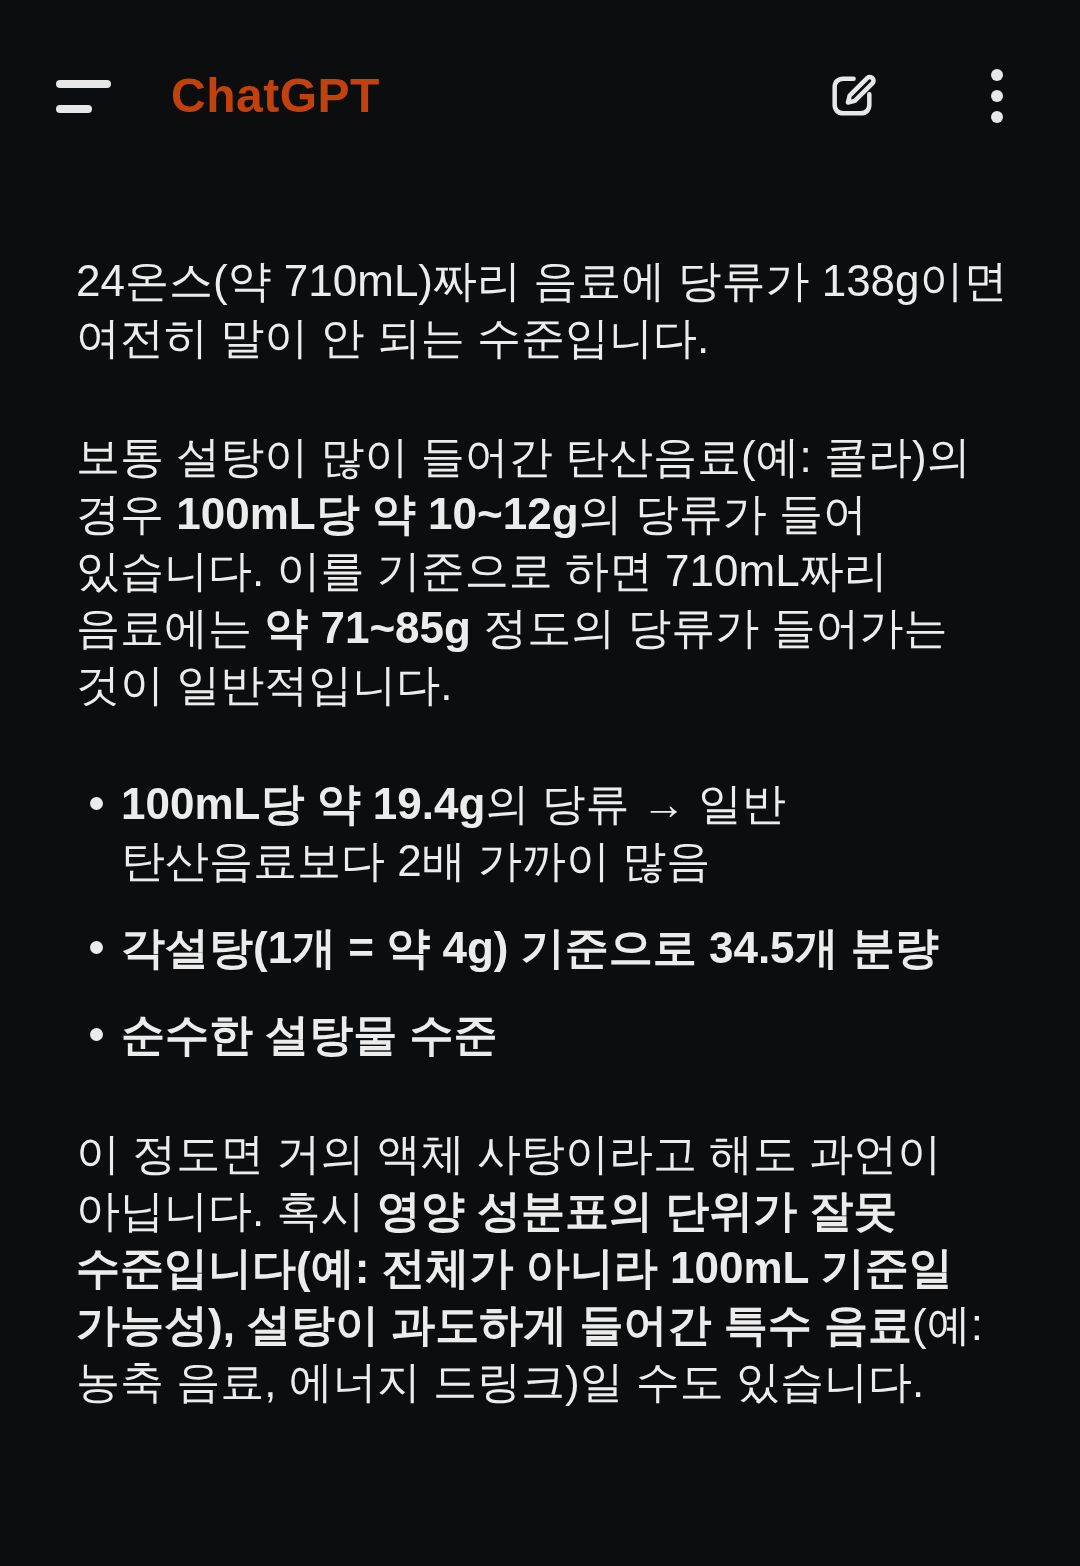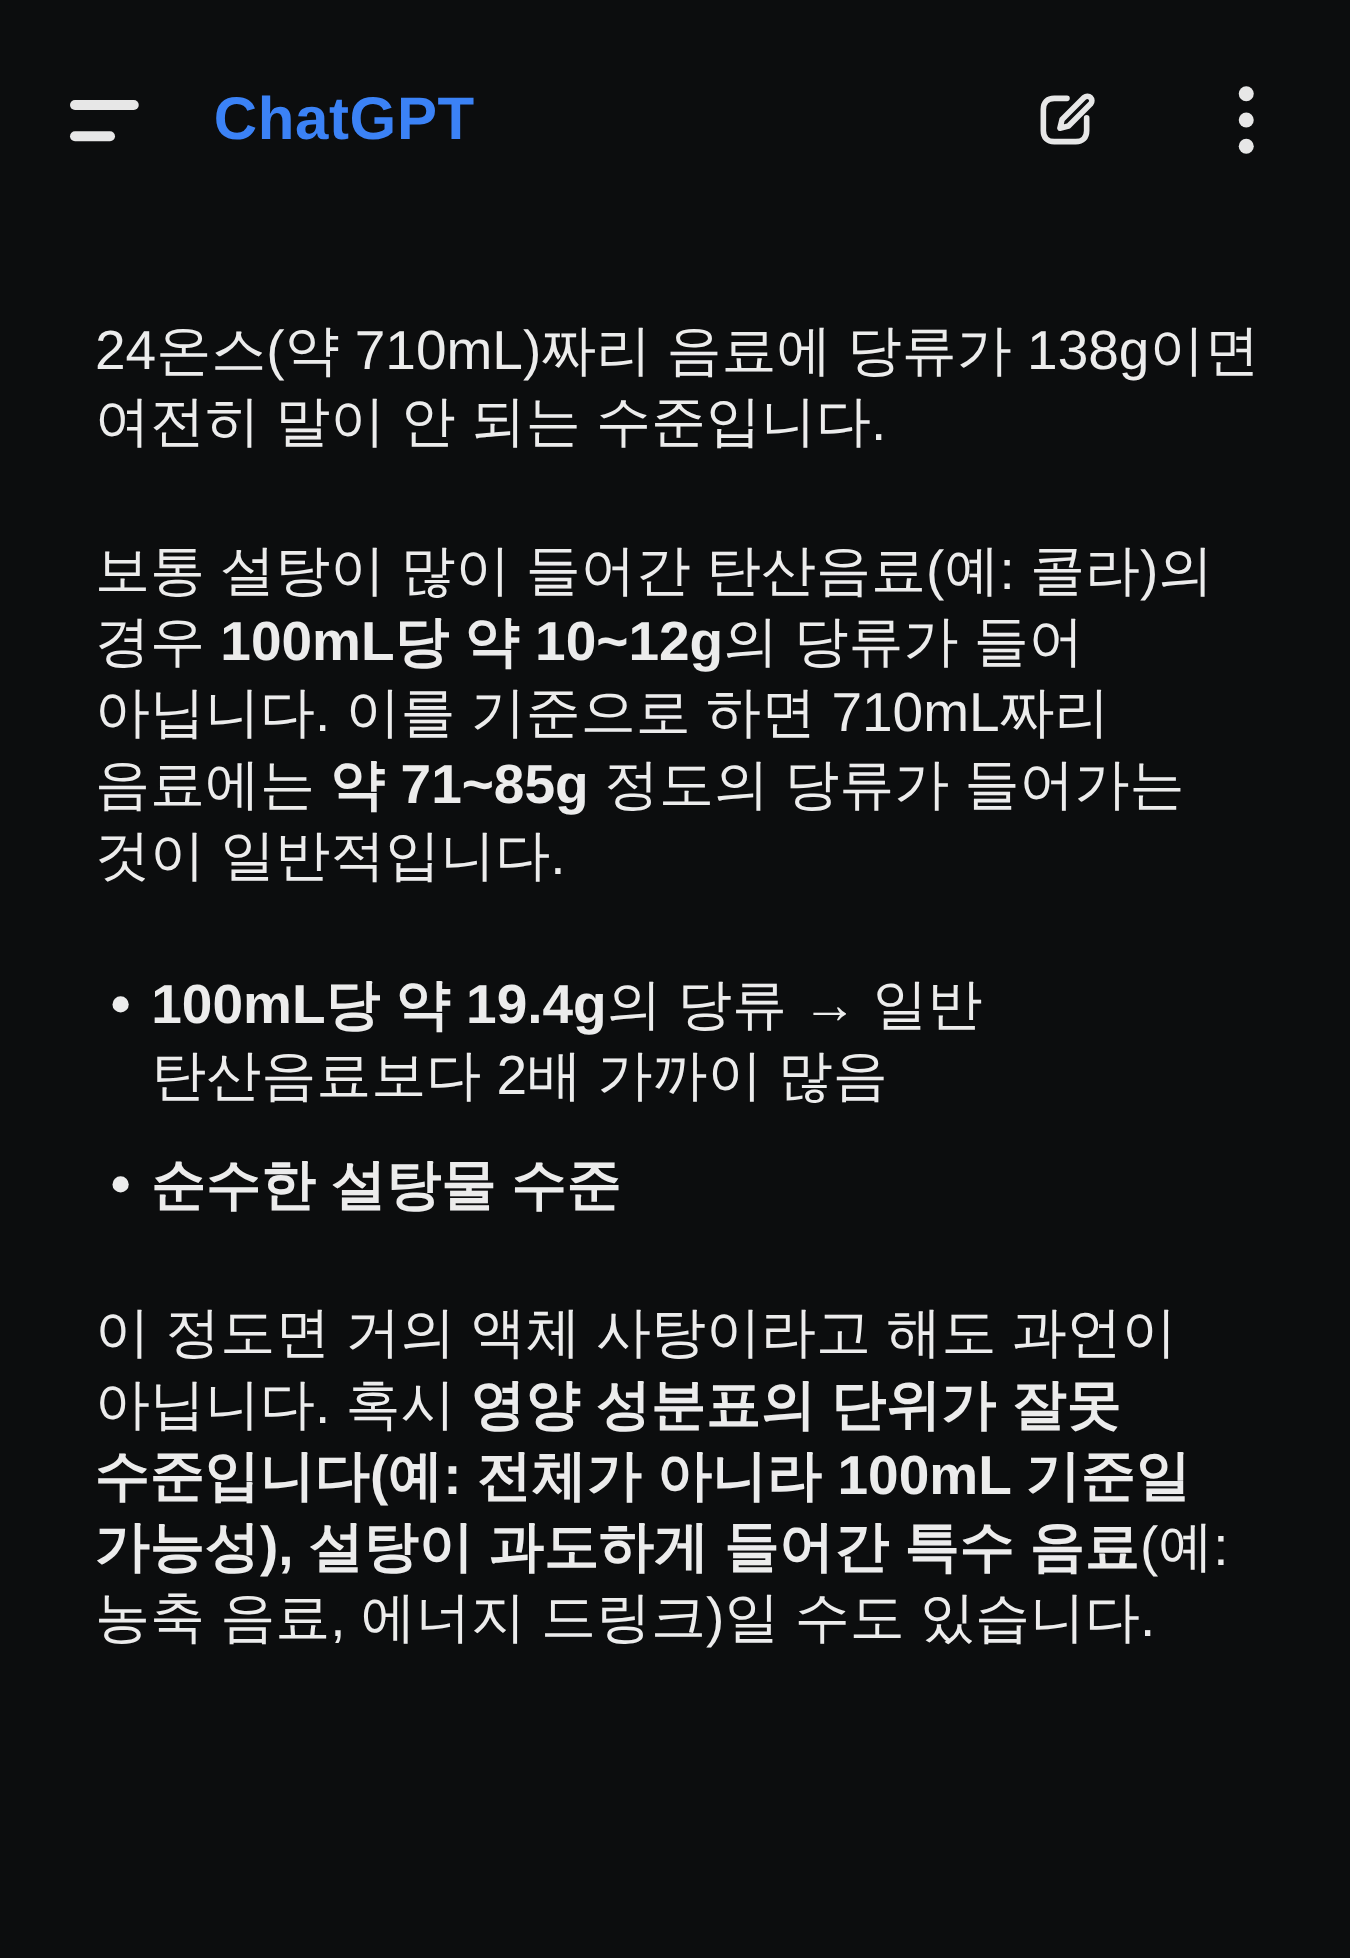--- a/index.html
+++ b/index.html
@@ -45,21 +45,21 @@
     background: #e7e7e7;
   }
   .menu-icon .l1 { top: 0; width: 55px; }
   .menu-icon .l2 { bottom: 0; width: 36px; }
 
   .app-title {
     font-size: 48px;
     font-weight: 700;
     margin-left: 60px;
     letter-spacing: 0.5px;
-    color: #3b82f6;
+    color: #c2410c;
     line-height: 76px;
     white-space: nowrap;
   }
   .spacer { flex: 1; }
 
   .compose-svg { display: block; width: 54px; height: 54px; }
 
   .kebab-btn { margin-left: 112px; }
   .kebab { display: flex; flex-direction: column; gap: 9px; }
   .kebab i {
@@ -133,21 +133,22 @@
       <span class="kebab">
         <i></i>
           <i></i>
           <i></i>
       </span>
     </button>
   </header>
 
   <main class="message">
       <p><span>24온스(약 710mL)짜리 음료에 당류가 138g이면 여전히 말이 안 되는 수준입니다.</span></p>
-      <p><span>보통 설탕이 많이 들어간 탄산음료(예: 콜라)의 경우 </span><span class="b">100mL당 약 10~12g</span><span>의 당류가 들어 아닙니다. 이를 기준으로 하면 710mL짜리 음료에는 </span><span class="b">약 71~85g</span><span> 정도의 당류가 들어가는 것이 일반적입니다.</span></p>
+      <p><span>보통 설탕이 많이 들어간 탄산음료(예: 콜라)의 경우 </span><span class="b">100mL당 약 10~12g</span><span>의 당류가 들어 있습니다. 이를 기준으로 하면 710mL짜리 음료에는 </span><span class="b">약 71~85g</span><span> 정도의 당류가 들어가는 것이 일반적입니다.</span></p>
       <ul>
         <li><span class="b">100mL당 약 19.4g</span><span>의 당류 → 일반 탄산음료보다 2배 가까이 많음</span></li>
+        <li><span class="b">각설탕(1개 = 약 4g) 기준으로 34.5개 분량</span></li>
         <li><span class="b">순수한 설탕물 수준</span></li>
       </ul>
       <p><span>이 정도면 거의 액체 사탕이라고 해도 과언이 아닙니다. 혹시 </span><span class="b">영양 성분표의 단위가 잘못 수준입니다(예: 전체가 아니라 100mL 기준일 가능성), 설탕이 과도하게 들어간 특수 음료</span><span>(예: 농축 음료, 에너지 드링크)일 수도 있습니다.</span></p>
     </main>
 
 </div>
 
 </body></html>

